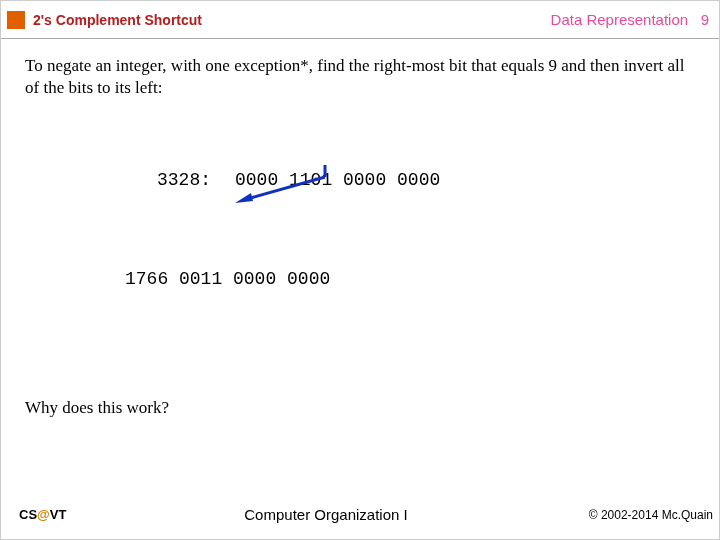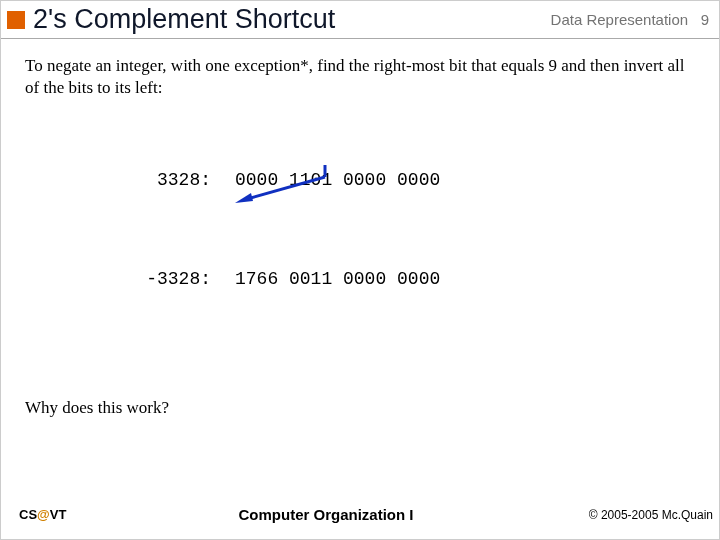--- a/index.html
+++ b/index.html
@@ -27,30 +27,30 @@
   .header-bullet {
     width: 18px;
     height: 18px;
     background: #e06000;
     margin-left: 6px;
     margin-right: 8px;
     flex: 0 0 auto;
   }
   .header-title {
     font-family: Arial, Helvetica, sans-serif;
-    font-size: 27px;
-    font-weight: 400;
-    color: #0f172a;
+    font-size: 14px;
+    font-weight: 700;
+    color: #b91c1c;
     flex: 1 1 auto;
   }
   .header-right {
     font-family: Arial, Helvetica, sans-serif;
     font-size: 15px;
     font-weight: 400;
-    color: #737373;
+    color: #ec4899;
     margin-right: 10px;
     white-space: nowrap;
   }
   .body {
     padding: 16px 24px 0 24px;
   }
   .intro {
     font-size: 17px;
     line-height: 1.3;
     margin-bottom: 28px;
@@ -98,21 +98,21 @@
     font-family: Arial, Helvetica, sans-serif;
     font-size: 13px;
     padding: 0 6px 0 18px;
   }
   .footer-left { width: 120px; font-weight: bold; }
   .footer-left .at { color: #d08000; }
   .footer-center {
     flex: 1 1 auto;
     text-align: center;
     font-size: 15px;
-    font-weight: 700;
+    font-weight: 400;
   }
   .footer-right {
     width: 200px;
     text-align: right;
     font-size: 12px;
     white-space: nowrap;
   }
 </style>
 </head>
 <body>
@@ -130,37 +130,36 @@
 
   <div class="body">
     <p class="intro">To negate an integer, with one exception*, find the right-most bit that equals 9 and then invert all of the bits to its left:</p>
 
     <div class="mono-block">
       <div class="mono-row">
         <span class="mono-label"> 3328:</span>
         <span class="mono-bits">0000 1101 0000 0000</span>
       </div>
       <div class="mono-row">
-        <span class="mono-label">-3328:</span>
         <span class="mono-bits">1766 0011 0000 0000</span>
       </div>
     </div>
 
     <p class="question">Why does this work?</p>
   </div>
 
   <div class="arrow-wrap">
     <svg width="100" height="42" viewBox="0 0 100 42">
       <line x1="92" y1="0" x2="92" y2="12" stroke="#1030c0" stroke-width="3"></line>
       <line x1="92" y1="12" x2="14" y2="34" stroke="#1030c0" stroke-width="3"></line>
       <polygon points="2,38 18,28 20,36" fill="#1030c0"></polygon>
     </svg>
   </div>
 
   <div class="footer">
     <div class="footer-left">
       <span>CS</span><span class="at">@</span><span>VT</span>
     </div>
     <div class="footer-center">Computer Organization I</div>
-    <div class="footer-right">© 2005-2005 Mc.Quain</div>
+    <div class="footer-right">© 2002-2014 Mc.Quain</div>
   </div>
 
 </div>
 
 </body></html>

